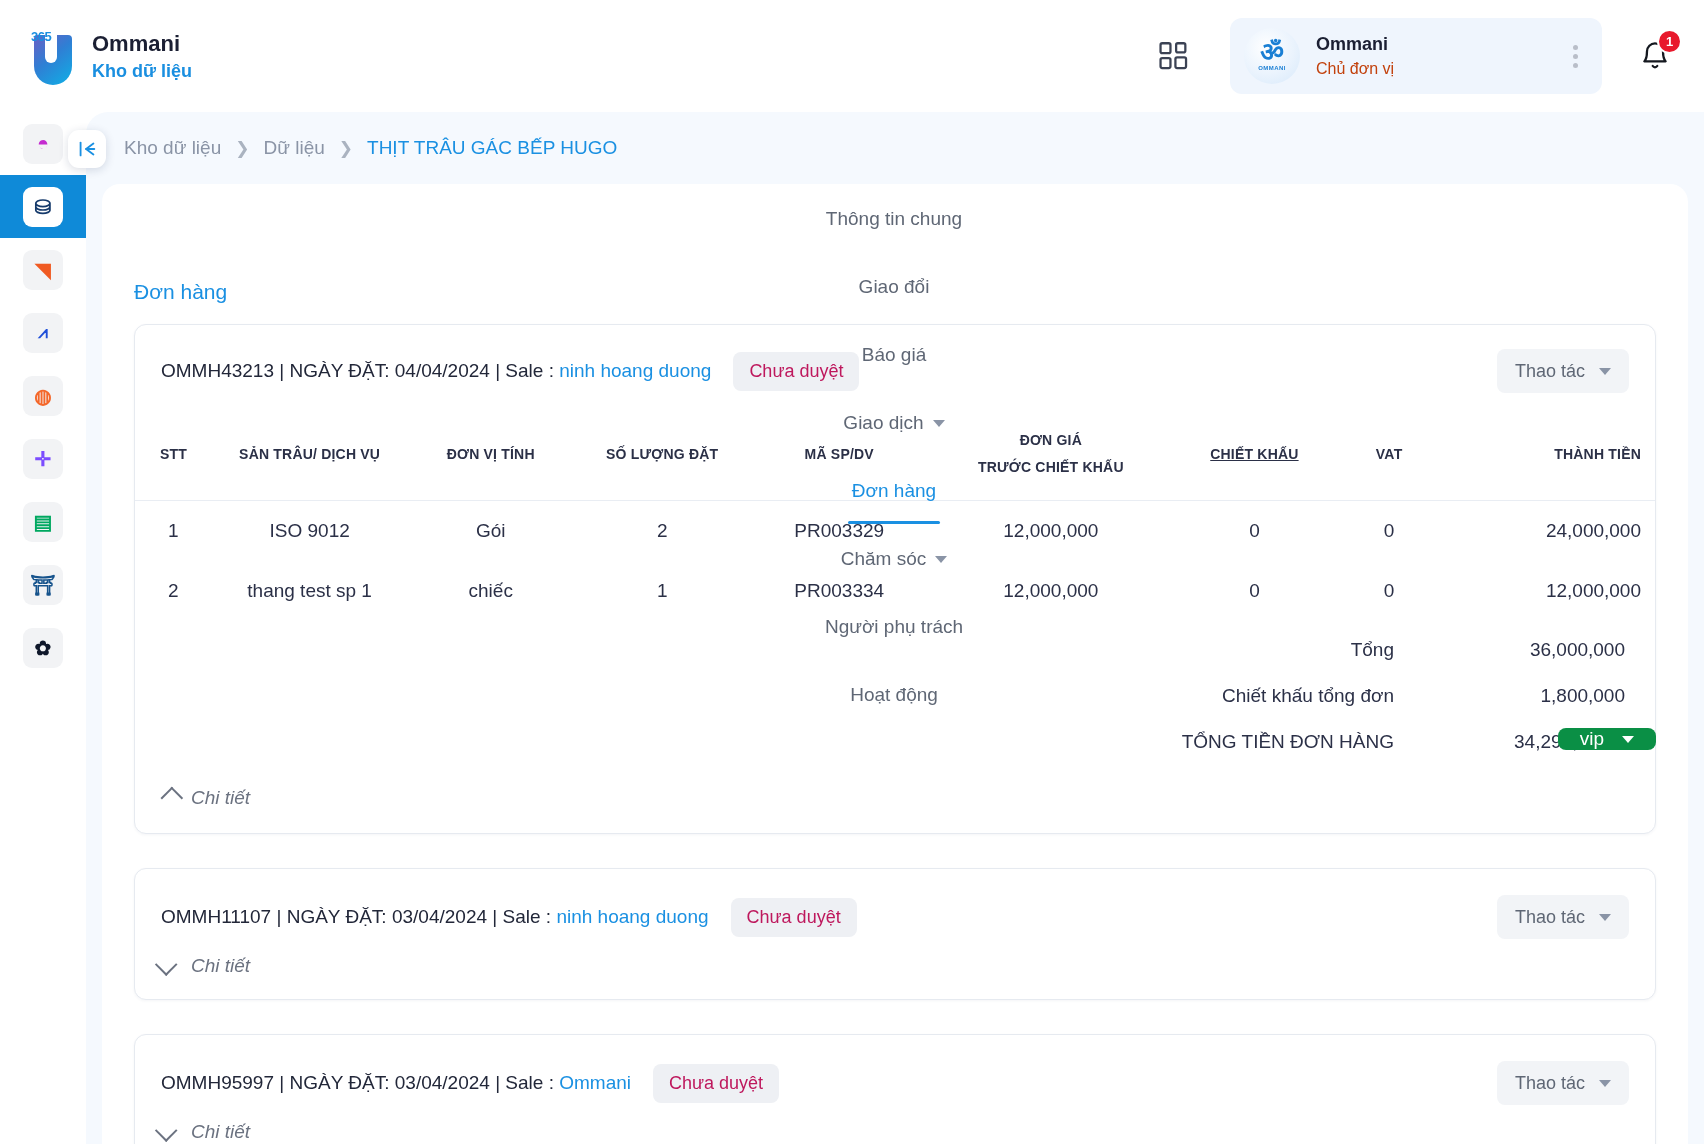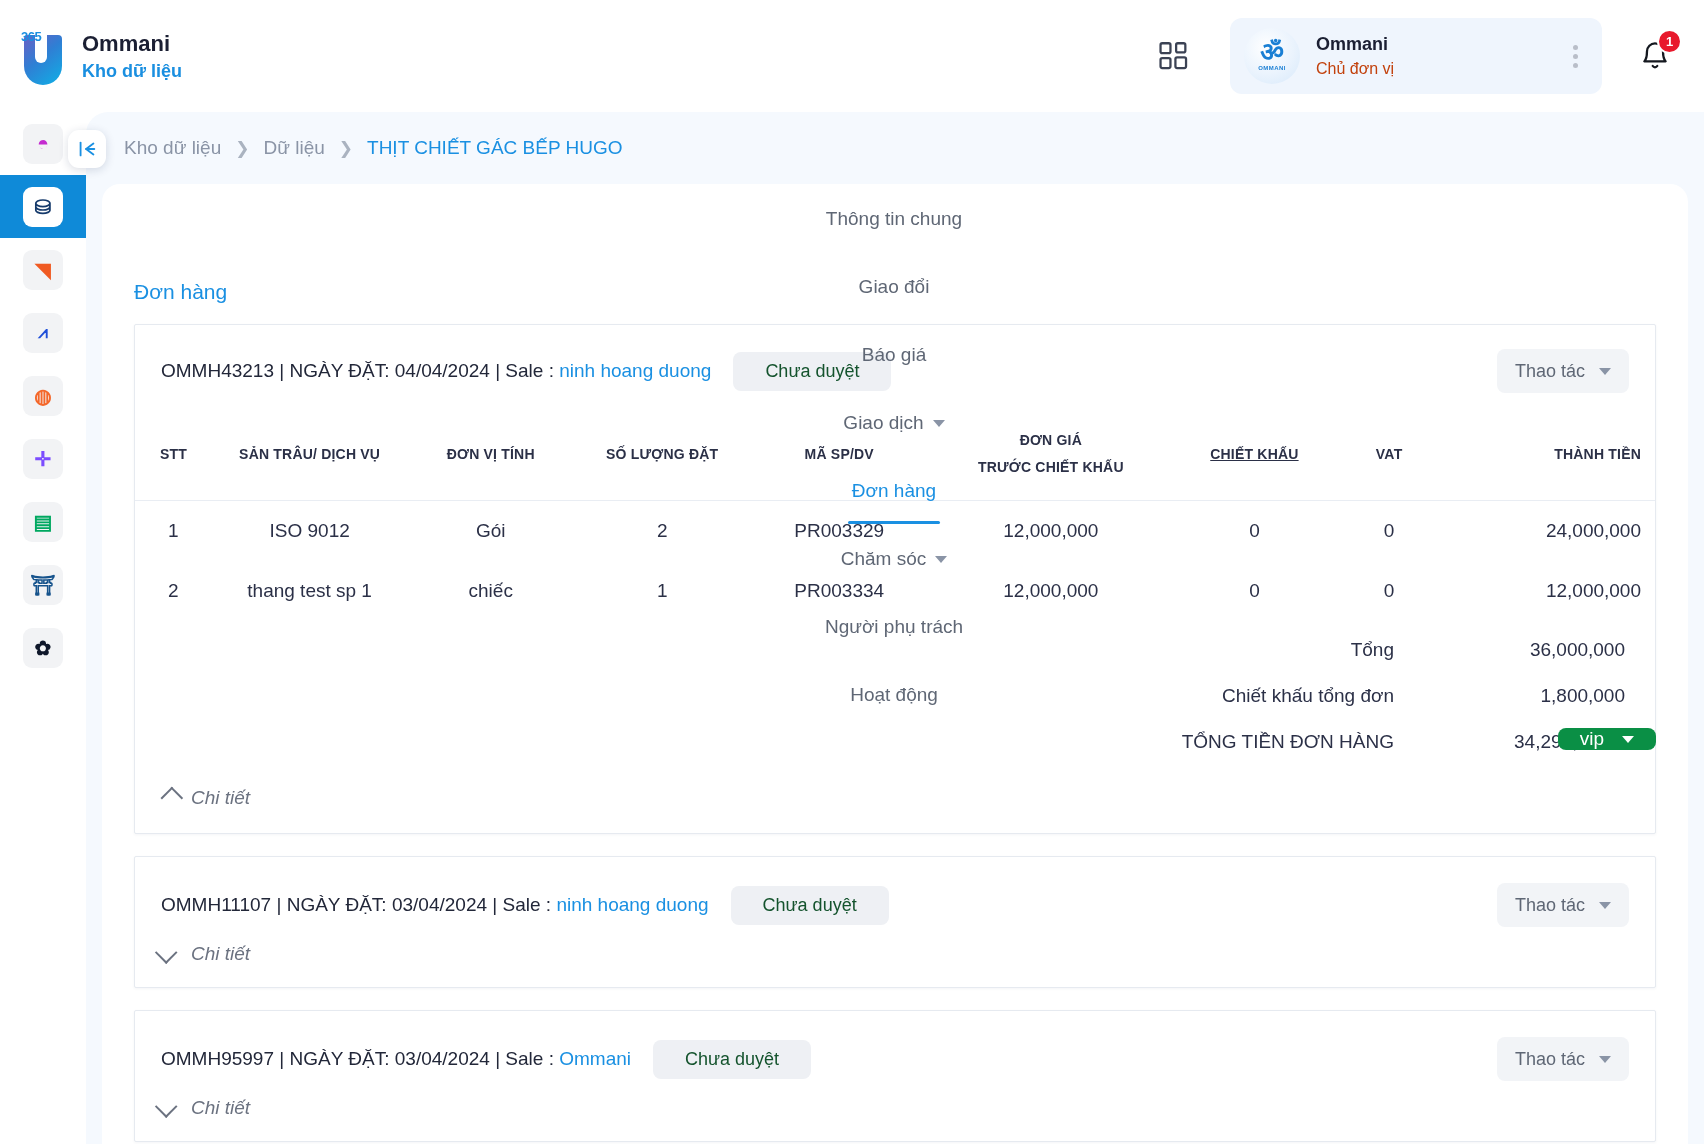--- a/index.html
+++ b/index.html
@@ -18,21 +18,21 @@
     position: absolute;
     left: 0; top: 0;
     width: 1704px; height: 112px;
     background: #ffffff;
     display: flex;
     align-items: center;
     z-index: 30;
   }
   .brand {
     display: flex; align-items: center;
-    margin-left: 20px;
+    margin-left: 30px;
     gap: 16px;
   }
   .brand-logo {
     position: relative;
     width: 46px; height: 58px;
   }
   .brand-logo .u-shape {
     position: absolute;
     left: 4px; top: 8px;
     width: 38px; height: 50px;
@@ -261,41 +261,41 @@
     font-size: 21px;
     color: #1a90e2;
   }
 
   
   .cards-area {
     padding: 10px 32px 0 32px;
   }
   .order-card {
     border: 1px solid #e6eaf0;
-    border-radius: 2px;
+    border-radius: 12px;
     background: #ffffff;
     box-shadow: 0 1px 3px rgba(30,50,90,0.05);
-    margin-bottom: 22px;
+    margin-bottom: 34px;
   }
   .order-head {
     display: flex; align-items: center;
     padding: 24px 26px 8px 26px;
     gap: 22px;
   }
   .order-title {
     font-size: 19px;
     color: #222739;
     white-space: nowrap;
   }
   .order-title .sale-link { color: #1a90e2; cursor: pointer; }
   .status-chip {
     background: #eef0f4;
-    color: #14532d;
+    color: #be185d;
     border-radius: 8px;
-    padding: 9px 32px;
+    padding: 9px 16px;
     font-size: 18px;
     white-space: nowrap;
   }
   .thao-tac {
     margin-left: auto;
     background: #f2f4f7;
     color: #5f6775;
     border: none;
     border-radius: 8px;
     height: 44px;
@@ -455,21 +455,21 @@
   </svg>
 </div>
 
 <div class="shell">
 
   <div class="breadcrumb">
     <span class="crumb">Kho dữ liệu</span>
     <span class="crumb sep">❯</span>
     <span class="crumb">Dữ liệu</span>
     <span class="crumb sep">❯</span>
-    <span class="crumb active">THỊT CHIẾT GÁC BẾP HUGO</span>
+    <span class="crumb active">THỊT TRÂU GÁC BẾP HUGO</span>
   </div>
 
   <div class="panel">
 
     <div class="tabs">
       <div class="tab">
         <span>Thông tin chung</span>
       </div>
       <div class="tab">
         <span>Giao đổi</span>

